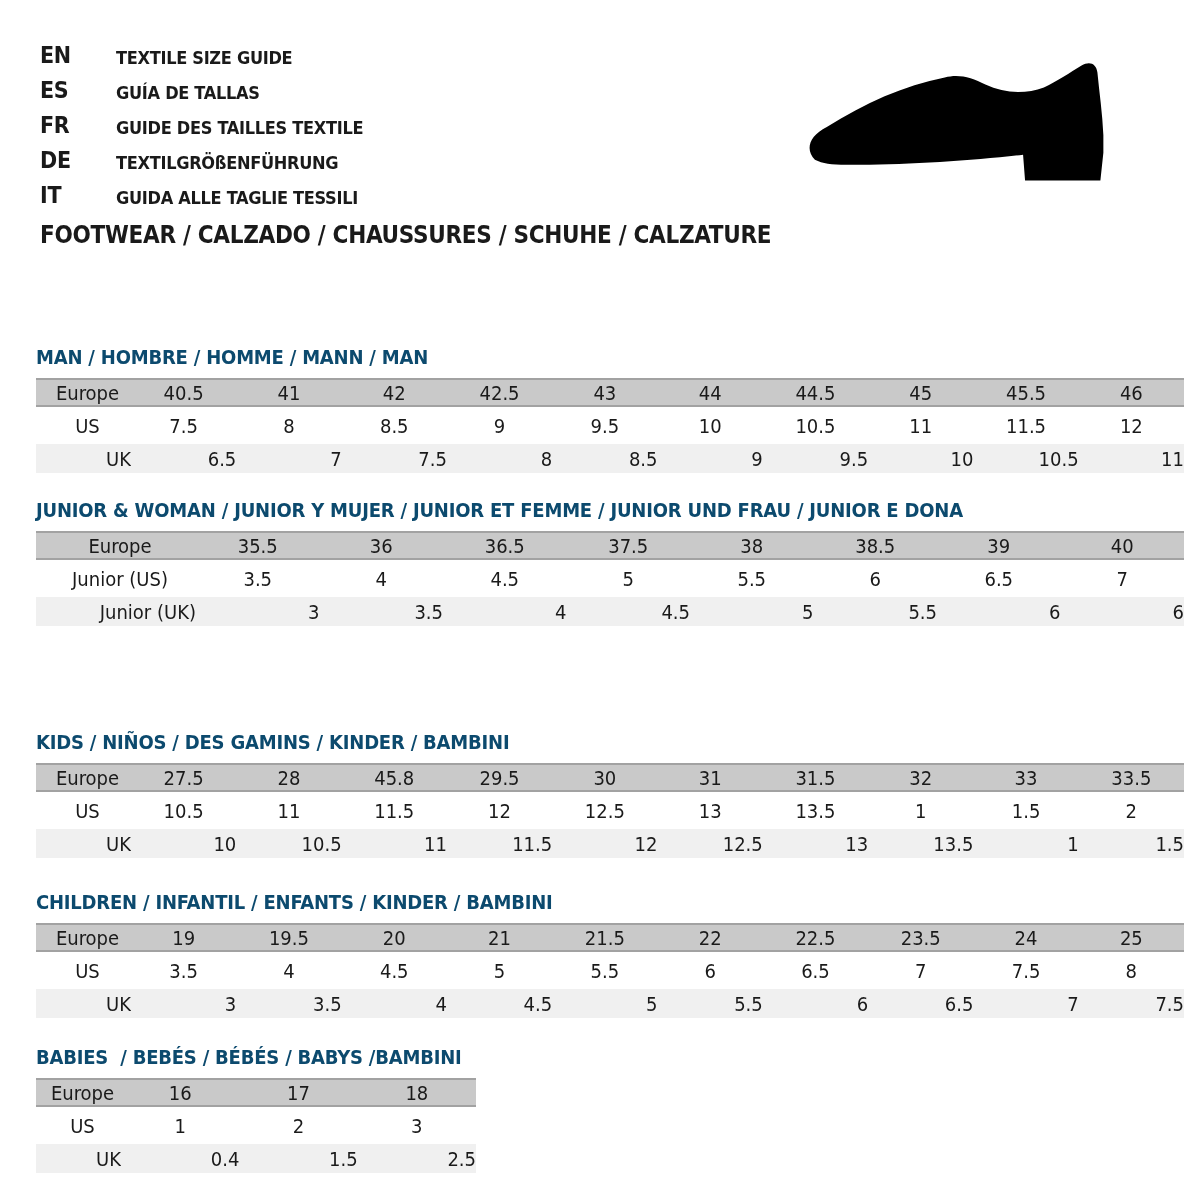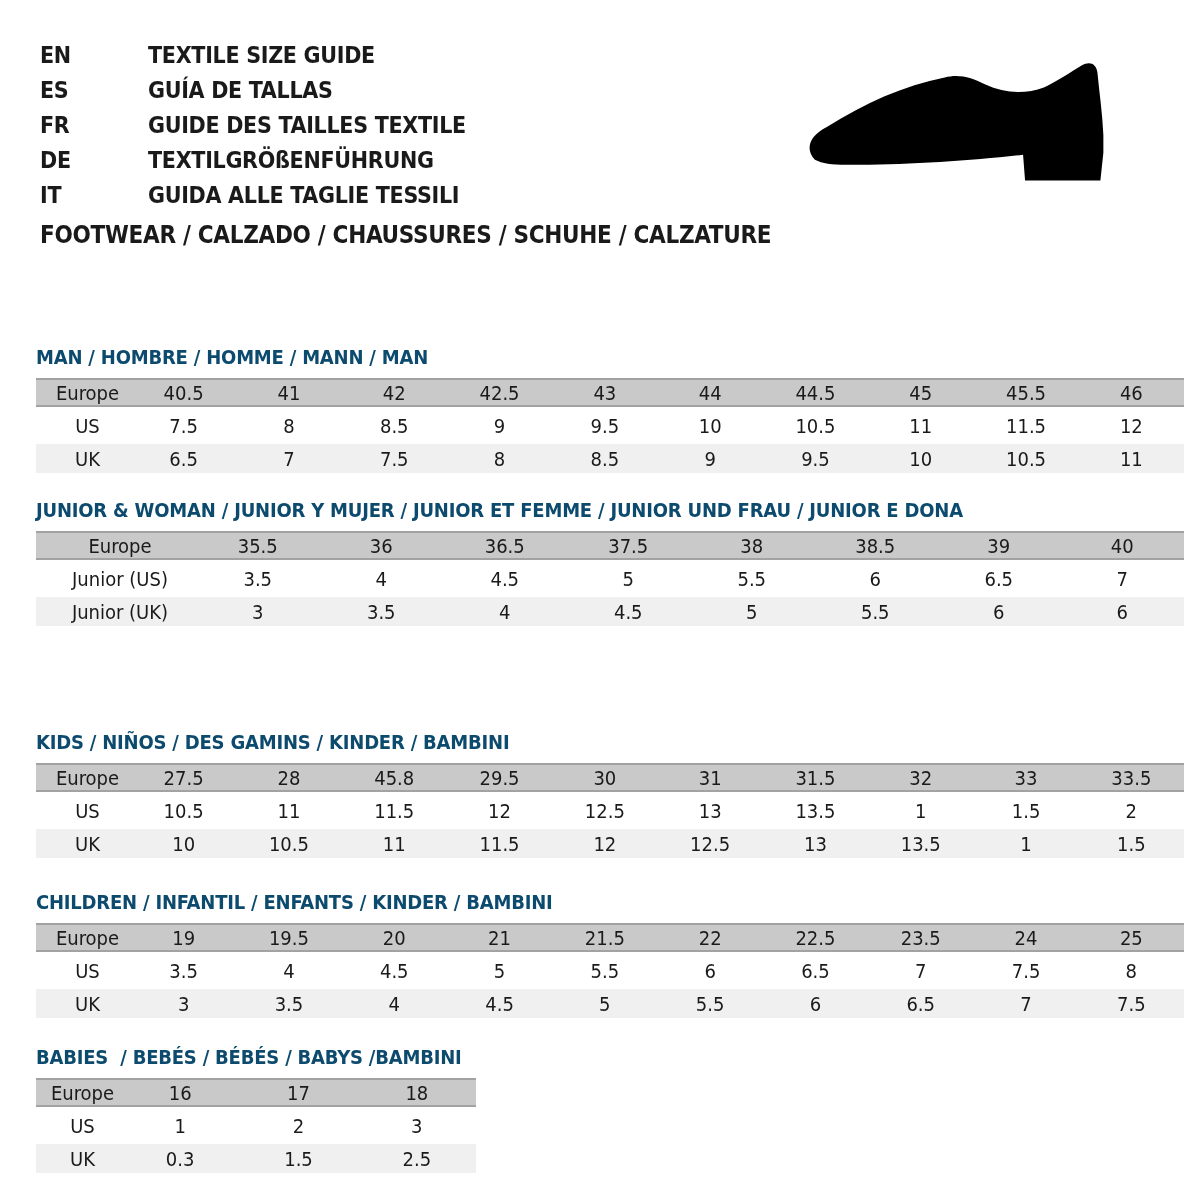--- a/index.html
+++ b/index.html
@@ -16,21 +16,21 @@
     font-family:"DejaVu Sans","Liberation Sans",sans-serif;
     font-stretch:condensed;
     color:var(--ink);
   }
   .canvas{position:absolute;inset:0;background:var(--bg);}
 
   
   .lang-list{position:absolute;left:40px;top:33px;}
   .lang-row{display:flex;height:35px;align-items:flex-end;}
   .lang-code{width:76px;font-weight:bold;font-size:23px;letter-spacing:-0.3px;}
-  .lang-label{font-weight:bold;font-size:23px;letter-spacing:-0.3px;white-space:pre;margin-left:32px;}
+  .lang-label{font-weight:bold;font-size:18px;letter-spacing:-0.3px;white-space:pre;}
 
   .category-line{
     position:absolute;left:40px;top:221px;
     font-weight:bold;font-size:24px;letter-spacing:-0.3px;white-space:pre;
   }
 
   .shoe{position:absolute;left:803px;top:57px;width:342px;height:150px;}
 
   
   .sec{position:absolute;left:36px;width:1148px;}
@@ -48,21 +48,21 @@
     overflow:hidden;white-space:nowrap;
   }
   td.label{text-align:left;padding-left:8px;width:95px;}
   .sec[data-table="junior_woman"] td.label{width:160px;}
   .sec[data-table="babies"] td.label{width:85px;}
   tr.header td{
     background:var(--header-bg);
     border-top:2px solid var(--header-border);
     border-bottom:2px solid var(--header-border);
   }
-  tr.alt td{background:var(--alt-bg);}
+  tr.alt td{background:var(--alt-bg);text-align:right;}
 
   .sec[data-table="man"]{top:346px;}
   .sec[data-table="junior_woman"]{top:499px;}
   .sec[data-table="kids"]{top:731px;}
   .sec[data-table="children"]{top:891px;}
   .sec[data-table="babies"]{top:1046px;}
 </style>
 </head>
 <body>
 
@@ -300,21 +300,21 @@
             <td>18</td>
           </tr>
           <tr class="">
             <td class="label">US</td>
             <td>1</td>
             <td>2</td>
             <td>3</td>
           </tr>
           <tr class="alt">
             <td class="label">UK</td>
-            <td>0.3</td>
+            <td>0.4</td>
             <td>1.5</td>
             <td>2.5</td>
           </tr>
         </tbody>
       </table>
   </section>
 
 </div>
 
 </body></html>

